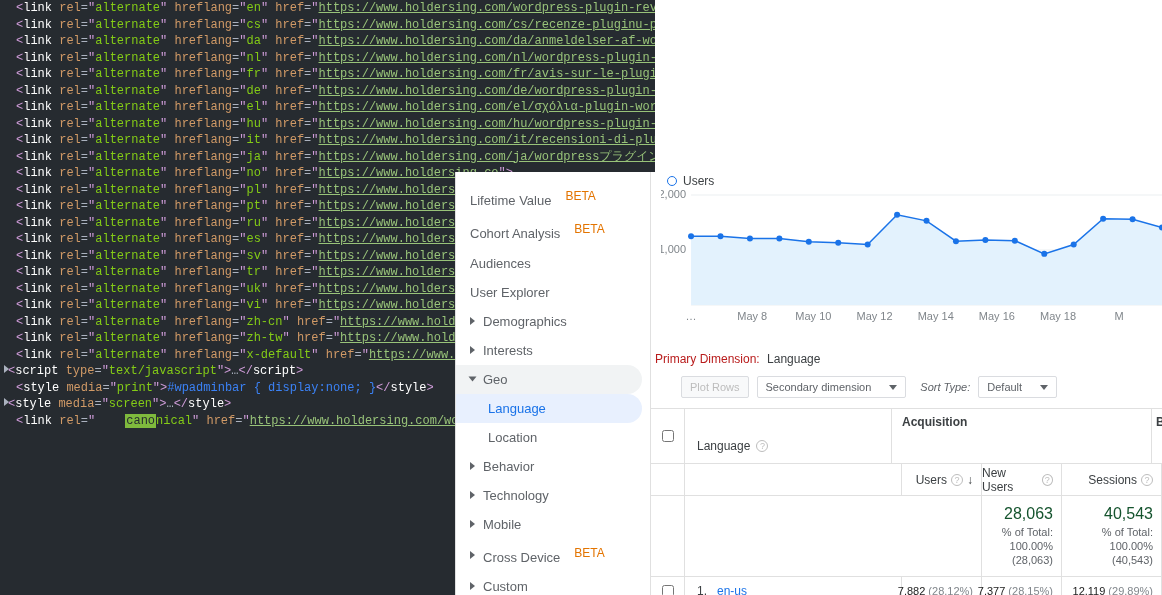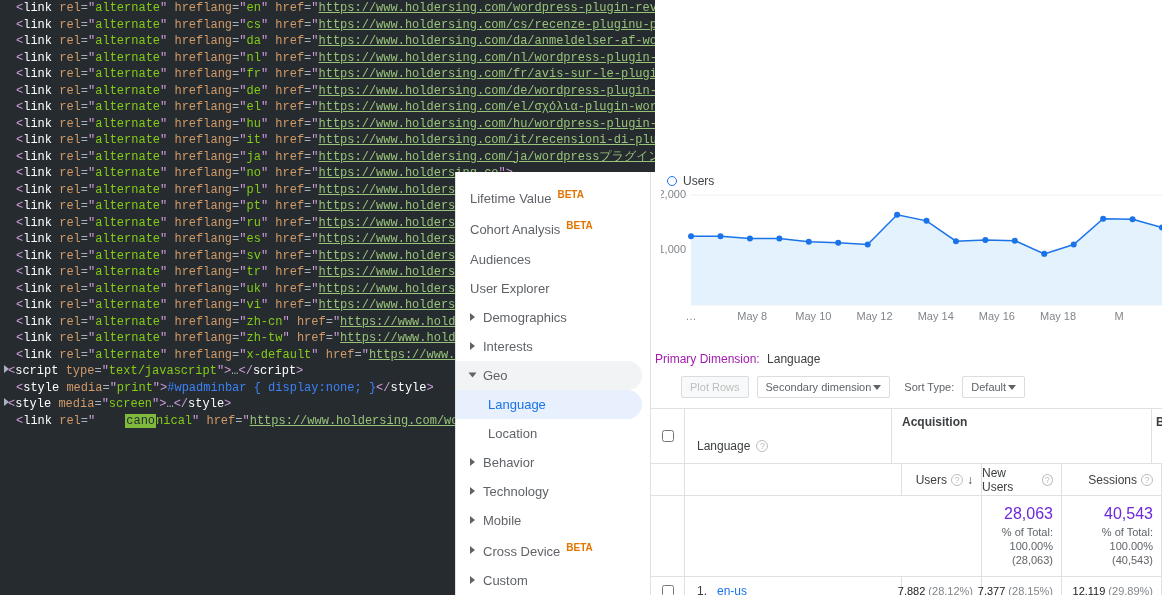--- a/index.html
+++ b/index.html
@@ -20,53 +20,53 @@
 .ellip{color:#abb2bf;}
 
 .analytics { position:absolute; left:455px; top:172px; right:0; bottom:0; background:#fff; border-left:1px solid #e0e0e0; display:flex; }
 .sidenav { width:195px; border-right:1px solid #e0e0e0; font-size:13px; color:#5f6368; padding-top:10px; }
 .sidenav .item { padding:7px 14px; cursor:pointer; display:flex; align-items:center; }
 .sidenav .item.sub { padding-left:32px; }
 .sidenav .item.sel { color:#1a73e8; background:#e8f0fe; border-radius:0 16px 16px 0; margin-right:8px;}
 .sidenav .item.open { background:#f1f3f4; border-radius:0 16px 16px 0; margin-right:8px;}
 .chev { display:inline-block; width:0;height:0;border-left:5px solid #5f6368;border-top:4px solid transparent;border-bottom:4px solid transparent; margin-right:8px;}
 .chev.down{ transform:rotate(90deg); }
-.beta{ color:#e37400; font-size:10px; vertical-align:super; margin-left:6px;font-weight:bold;}
+.beta{ color:#e37400; font-size:12px; vertical-align:super; margin-left:14px;}
 
 .main { flex:1; position:relative; font-size:12px; color:#3c4043; }
 .legend { position:absolute; left:16px; top:2px; display:flex; align-items:center; gap:6px;}
 .dot{ width:10px;height:10px;border:1px solid #1a73e8; border-radius:50%; background:#fff;}
 .chart { position:absolute; left:10px; top:18px; right:0; height:135px; }
 .chart svg{ width:100%; height:100%; }
 .pdim{ position:absolute; left:4px; top:180px; font-size:12px; color:#3c4043; }
-.pdim .lbl{ color:#a21caf; margin-right:4px; }
+.pdim .lbl{ color:#b91c1c; margin-right:4px; }
 .ctrls{ position:absolute; left:30px; top:204px; display:flex; gap:8px; align-items:center; }
 .btn-plot{ border:1px solid #dadce0; background:#f8f9fa; color:#bdbdbd; font-size:11px; padding:4px 8px; border-radius:2px; }
-.btn-sec{ border:1px solid #dadce0; background:#fff; color:#5f6368; font-size:11px; padding:4px 8px; border-radius:2px; display:flex; align-items:center; gap:2px;}
+.btn-sec{ border:1px solid #dadce0; background:#fff; color:#5f6368; font-size:11px; padding:4px 8px; border-radius:2px; display:flex; align-items:center; gap:18px;}
 .btn-sec .car{ width:0;height:0;border-top:5px solid #5f6368;border-left:4px solid transparent;border-right:4px solid transparent;}
-.sort-lbl{ color:#5f6368; font-size:11px; margin-left:6px; }
+.sort-lbl{ color:#5f6368; font-size:11px; margin-left:6px;font-style:italic; }
 .table{ position:absolute; left:0; right:0; top:236px; border-top:1px solid #e0e0e0; }
 .thead{ display:flex; align-items:stretch; border-bottom:1px solid #e0e0e0; font-size:12px;}
 .th-chk{ width:34px; display:flex; align-items:center; justify-content:center; border-right:1px solid #e0e0e0;}
 .th-lang{ flex:1; padding:30px 12px 10px; display:flex; align-items:center; gap:6px; border-right:1px solid #e0e0e0;}
 .th-acq{ width:260px; padding:6px 10px; font-weight:bold; border-right:1px solid #e0e0e0;}
 .th-b{ width:10px; padding:6px 4px; font-weight:bold; }
 .subhead{ display:flex; font-size:12px; height:32px; border-bottom:1px solid #e0e0e0;}
 .sh-chk{ width:34px; border-right:1px solid #e0e0e0;}
 .sh-lang{ flex:1; border-right:1px solid #e0e0e0;}
 .sh-col{ width:80px; display:flex; align-items:center; justify-content:flex-end; gap:4px; padding-right:8px; border-right:1px solid #e0e0e0;}
 .sh-col.w{ width:100px;}
 .qm{ display:inline-block; width:12px;height:12px;border:1px solid #bdbdbd;border-radius:50%;font-size:9px;line-height:11px;text-align:center;color:#bdbdbd;}
 .arrow-down{ font-size:12px; color:#3c4043;}
 .totals{ display:flex; border-bottom:1px solid #e0e0e0;}
 .t-chk{ width:34px; border-right:1px solid #e0e0e0;}
 .t-lang{ flex:1; border-right:1px solid #e0e0e0;}
 .t-col{ width:80px; text-align:right; padding:8px 8px; border-right:1px solid #e0e0e0; font-size:11px; color:#5f6368; line-height:1.3;}
 .t-col.w{ width:100px;}
-.t-col .big{ font-size:16px; color:#6d28d9; display:block;}
+.t-col .big{ font-size:16px; color:#14532d; display:block;}
 .row{ display:flex; border-bottom:1px solid #e0e0e0; height:30px; align-items:center;}
 .r-chk{ width:34px; display:flex; align-items:center; justify-content:center; border-right:1px solid #e0e0e0; height:100%;}
 .r-lang{ flex:1; display:flex; align-items:center; gap:10px; padding-left:12px; border-right:1px solid #e0e0e0; height:100%;}
 .r-lang .num{ color:#3c4043;}
 .r-lang .val{ color:#1a73e8;}
 .r-col{ width:80px; text-align:right; padding-right:8px; border-right:1px solid #e0e0e0; height:100%; display:flex; align-items:center; justify-content:flex-end; gap:3px; font-size:11px;}
 .r-col.w{ width:100px;}
 .r-col .v{ color:#212121;}
 .r-col .p{ color:#80868b;}
 input[type=checkbox]{ width:12px; height:12px; }

